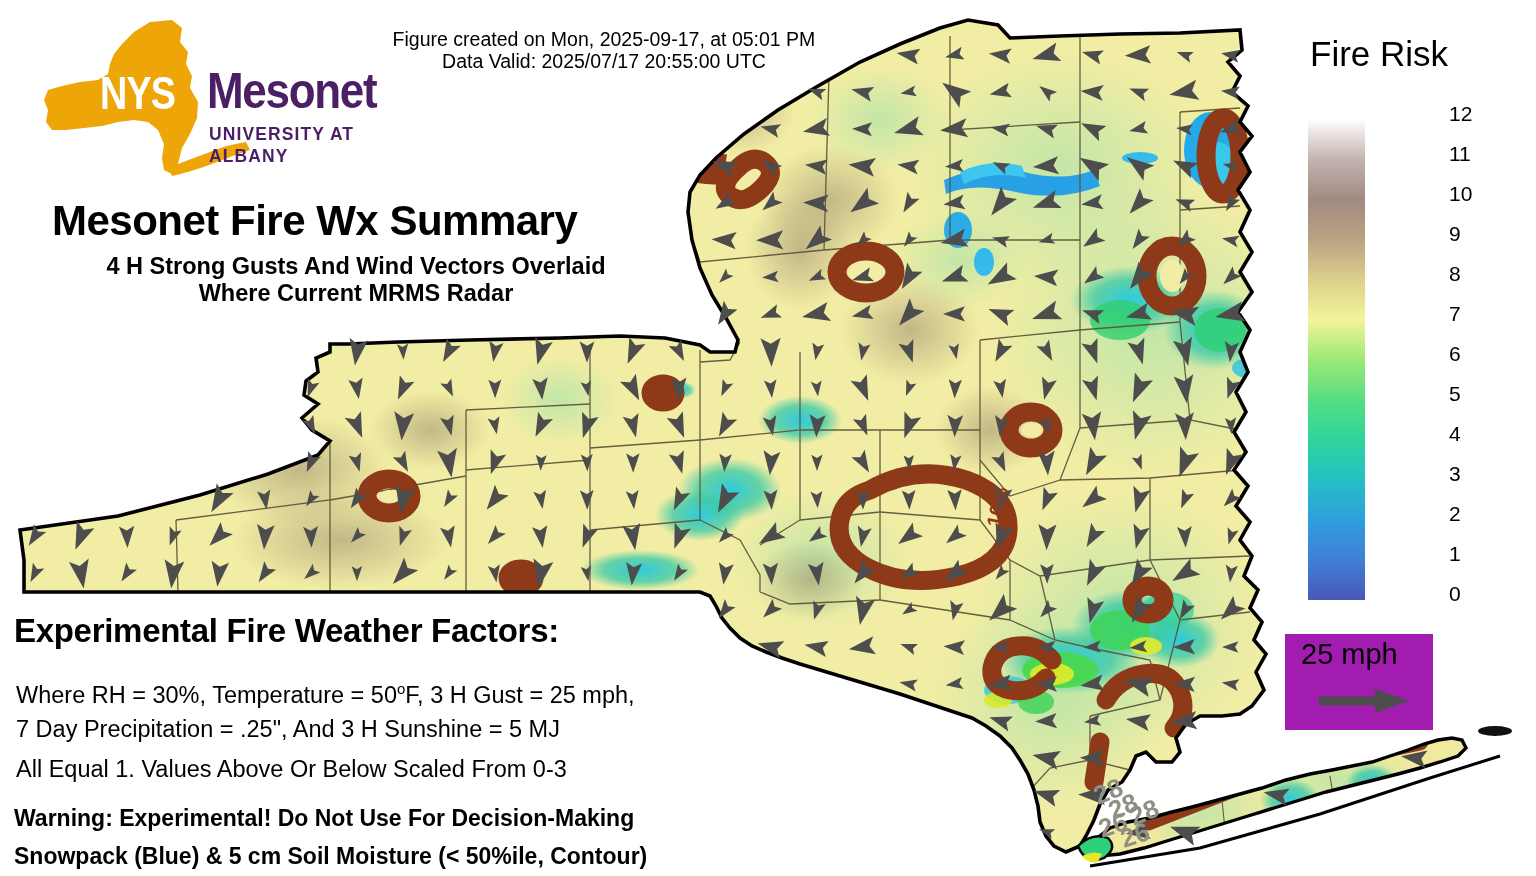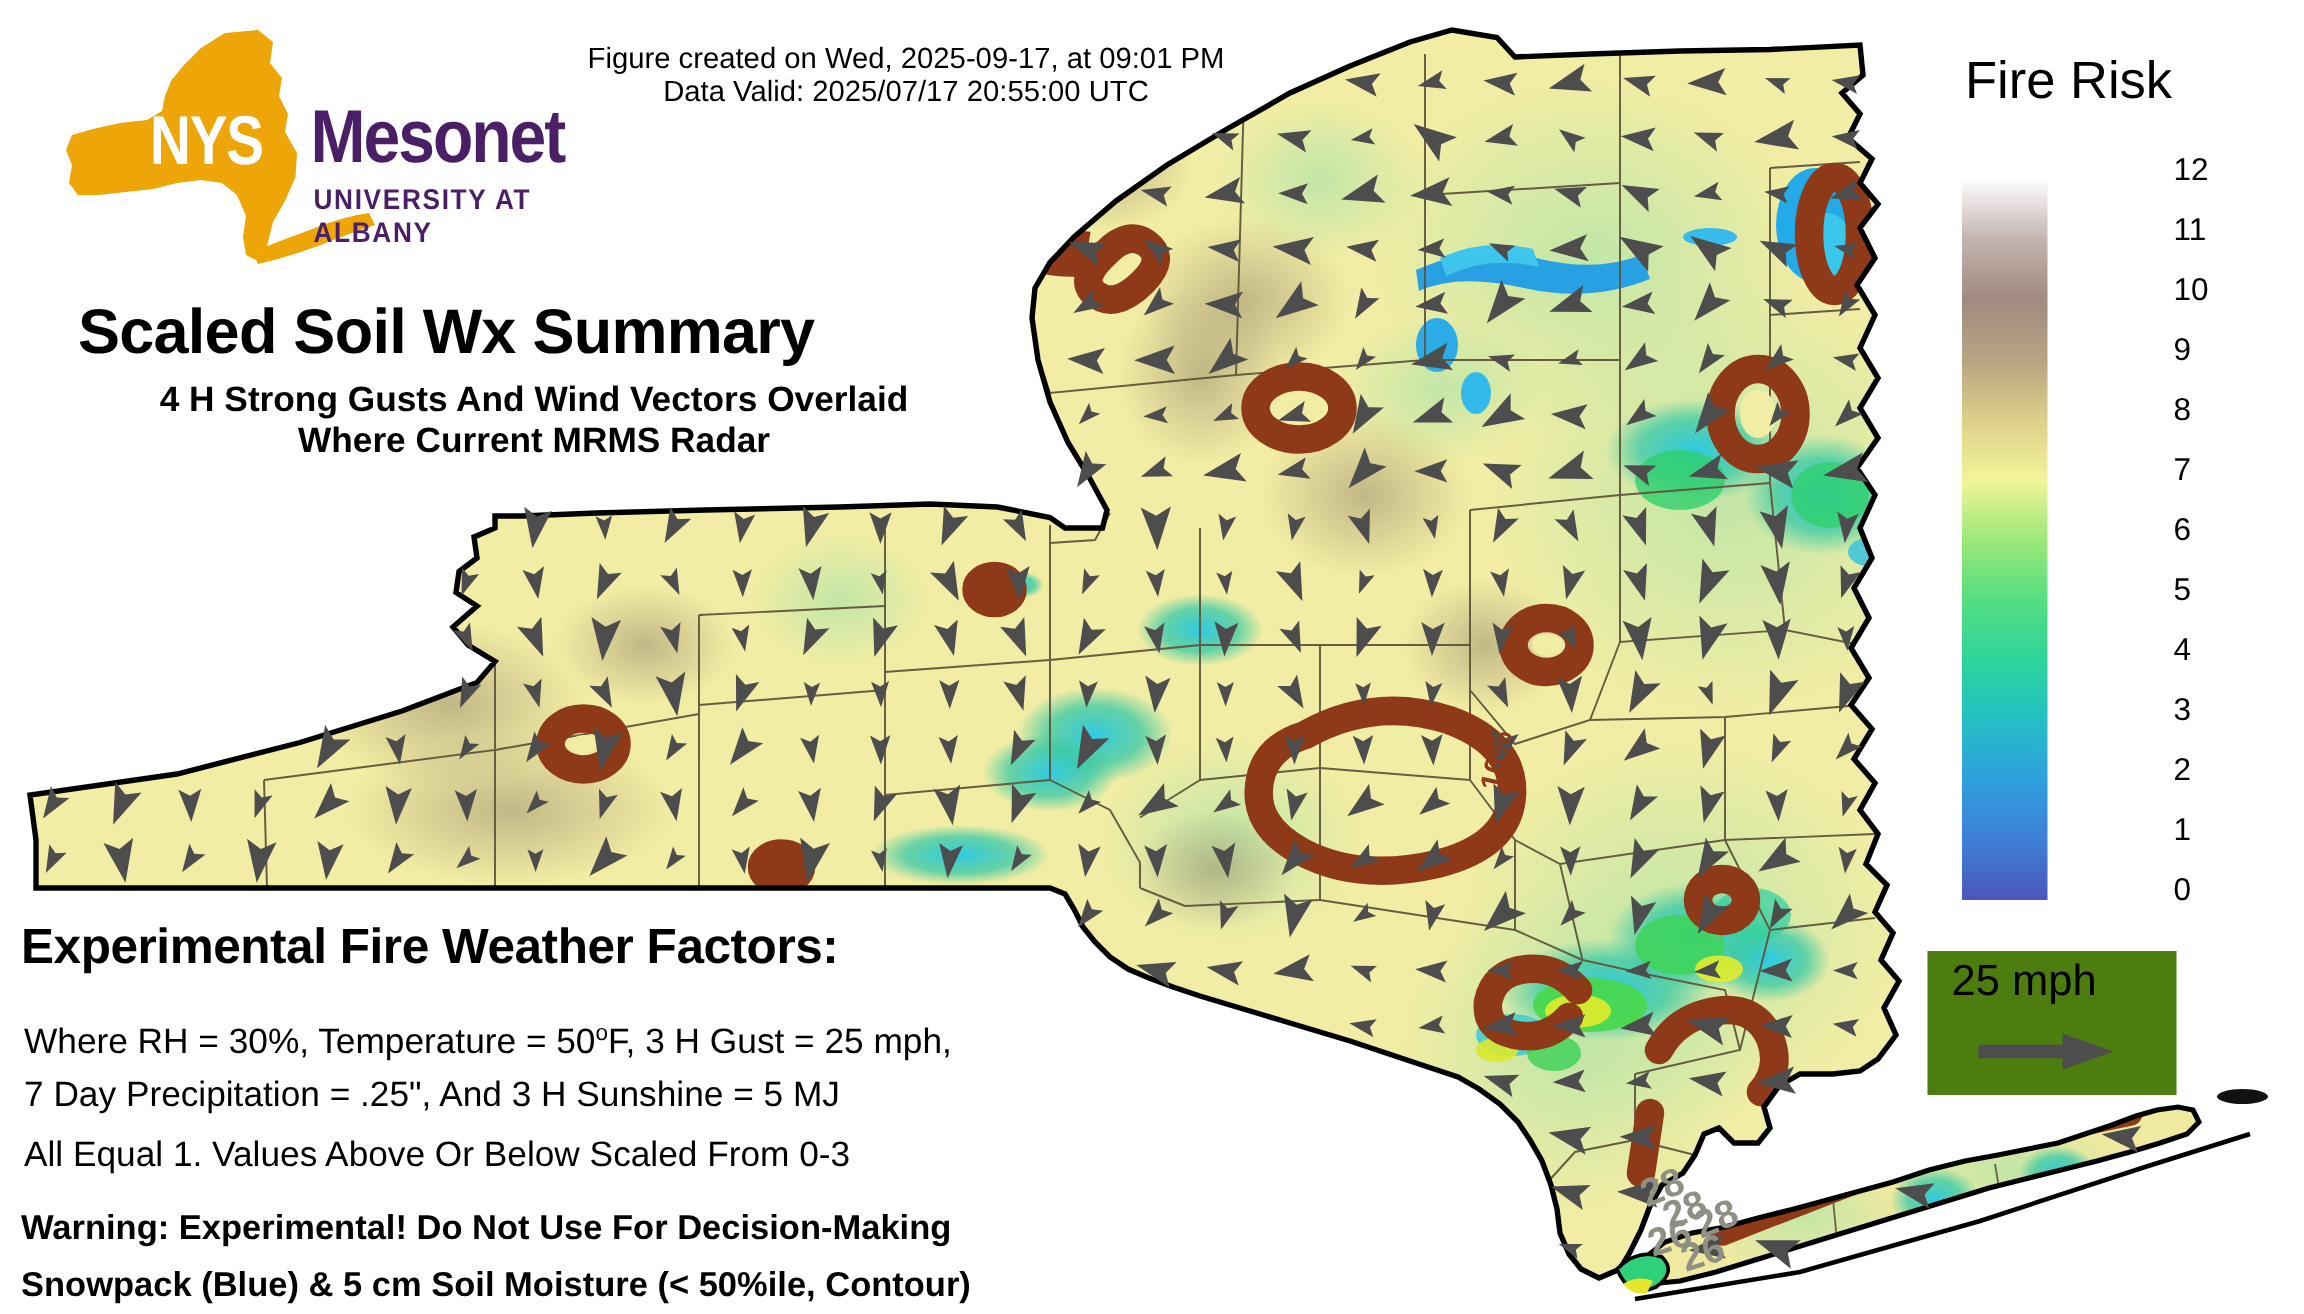--- a/index.html
+++ b/index.html
@@ -41,22 +41,22 @@
   #cb-title{position:absolute;left:1310px;top:34px;font-size:35px;}
   #colorbar{position:absolute;left:1308px;top:120px;width:57px;height:480px;
             background:linear-gradient(to top,
               #4a57b8 0%,  #3f7fd6 8.3%,  #2e9fdd 16.6%, #25bfc4 25%,
               #2fd49b 33.3%, #55dd82 41.6%, #9ce878 50%, #f2f59a 58.3%,
               #ddd08a 66.6%, #b9a483 75%, #a18a80 83.3%, #c2b2ae 91.6%,
               #fdfdfd 100%);}
   .cbtick{position:absolute;left:1449px;font-size:21px;text-align:left;}
 
   
-  #windbox{position:absolute;left:1285px;top:634px;width:166px;height:96px;
-           background:#4d7c0f;}
+  #windbox{position:absolute;left:1285px;top:634px;width:148px;height:96px;
+           background:#a21caf;}
   #windbox .lbl{position:absolute;left:16px;top:4px;font-size:29px;}
   #windbox svg{position:absolute;left:32px;top:50px;}
 
   
   #map{position:absolute;left:0;top:0;width:1536px;height:876px;}
 </style>
 </head>
 <body>
 
 <svg id="map" viewBox="0 0 1536 876" xmlns="http://www.w3.org/2000/svg">
@@ -631,25 +631,25 @@
              L58,64 L76,62 L86,56 L88,46 L92,36 L100,26 L112,14 Z" fill="#EDA508"></path>
     <path d="M146,150 q20,-8 42,-16 q20,-8 36,-10 l4,8 q-18,6 -38,14
              q-22,8 -40,12 Z" fill="#EDA508"></path>
   </svg>
   <div class="logo-nys">NYS</div>
   <div class="logo-meso">Mesonet</div>
   <div class="logo-univ">UNIVERSITY AT ALBANY</div>
 </div>
 
 <div id="stamps">
-  <div>Figure created on Wed, 2025-09-17, at 09:01 PM</div>
+  <div>Figure created on Mon, 2025-09-17, at 05:01 PM</div>
   <div>Data Valid: 2025/07/17 20:55:00 UTC</div>
 </div>
 
-<div id="title-main">Scaled Soil Wx Summary</div>
+<div id="title-main">Mesonet Fire Wx Summary</div>
 <div id="title-sub">
   <div>4 H Strong Gusts And Wind Vectors Overlaid</div>
   <div>Where Current MRMS Radar</div>
 </div>
 
 <div id="factors-head">Experimental Fire Weather Factors:</div>
 <div class="cap" style="top:676px"><span>Where RH = 30%, Temperature = 50</span><sup class="deg">o</sup><span>F, 3 H Gust = 25 mph,</span></div>
 <div class="cap" style="top:716px">7 Day Precipitation = .25", And 3 H Sunshine = 5 MJ</div>
 <div class="cap" style="top:756px">All Equal 1. Values Above Or Below Scaled From 0-3</div>
 <div class="capb" style="top:805px">Warning: Experimental! Do Not Use For Decision-Making</div>

